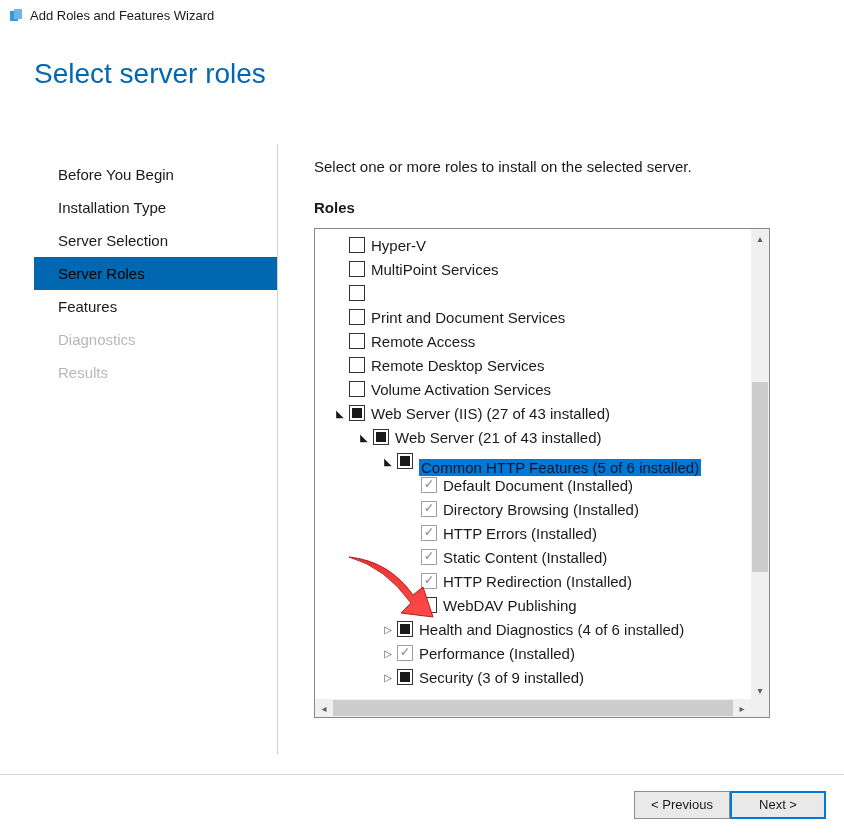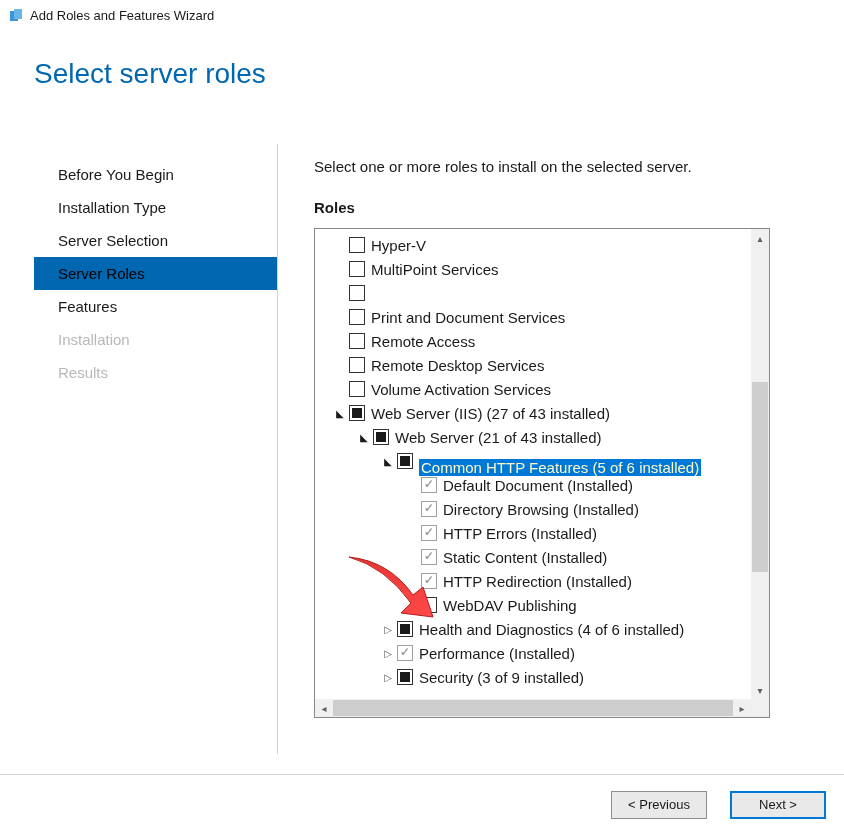--- a/index.html
+++ b/index.html
@@ -102,35 +102,35 @@
       margin-right: 6px;
       display: inline-flex; align-items:center; justify-content:center;
       font-size: 12px;
       background:#fff;
       flex-shrink:0;
     }
     .cb.filled::after { content:""; display:block; width:10px;height:10px; background:#1a1a1a;}
     .cb.check { color:#a0a0a0; border-color:#a0a0a0;}
     .cb.check::after{ content:"✓"; font-weight:bold; margin-top:-2px;}
     .label { }
-    .label.sel { background:#0078d7; color:#fef9c3; padding:0 2px;margin-top:12px;}
+    .label.sel { background:#0078d7; color:#0f172a; padding:0 2px;margin-top:12px;}
     .arrow-overlay {
       position: absolute;
       pointer-events: none;
     }
     .footer {
       position: absolute;
       left: 0; right: 0; bottom: 0; height: 60px;
       border-top: 1px solid #d4d4d4;
       background: #fff;
       display: flex;
       align-items: center;
       justify-content: flex-end;
       padding-right: 18px;
-      gap: 23px;
+      gap: 0;
     }
     .btn {
       min-width: 96px; height: 28px;
       border: 1px solid #8e8e8e;
       background: #e9e9e9;
       font-size: 13px;
       display:flex; align-items:center; justify-content:center;
       cursor:pointer;
     }
     .btn.primary { border: 2px solid #0078d7; }
@@ -148,21 +148,21 @@
 
 <h1 class="page-title">Select server roles</h1>
 
 <div class="content">
   <div class="sidebar" id="sidebar">
       <div class="sidebar-item">Before You Begin</div>
       <div class="sidebar-item">Installation Type</div>
       <div class="sidebar-item">Server Selection</div>
       <div class="sidebar-item active">Server Roles</div>
       <div class="sidebar-item">Features</div>
-      <div class="sidebar-item disabled">Installation</div>
+      <div class="sidebar-item disabled">Diagnostics</div>
       <div class="sidebar-item disabled">Results</div>
     </div>
   <div class="main">
     <div class="instruction">Select one or more roles to install on the selected server.</div>
     <div class="roles-label">Roles</div>
     <div class="tree-box">
       <div class="tree-scroll" id="tree">
           <div class="node">
             <span class="spacer" style="width: 18px;"></span>
             <span class="exp"></span>

